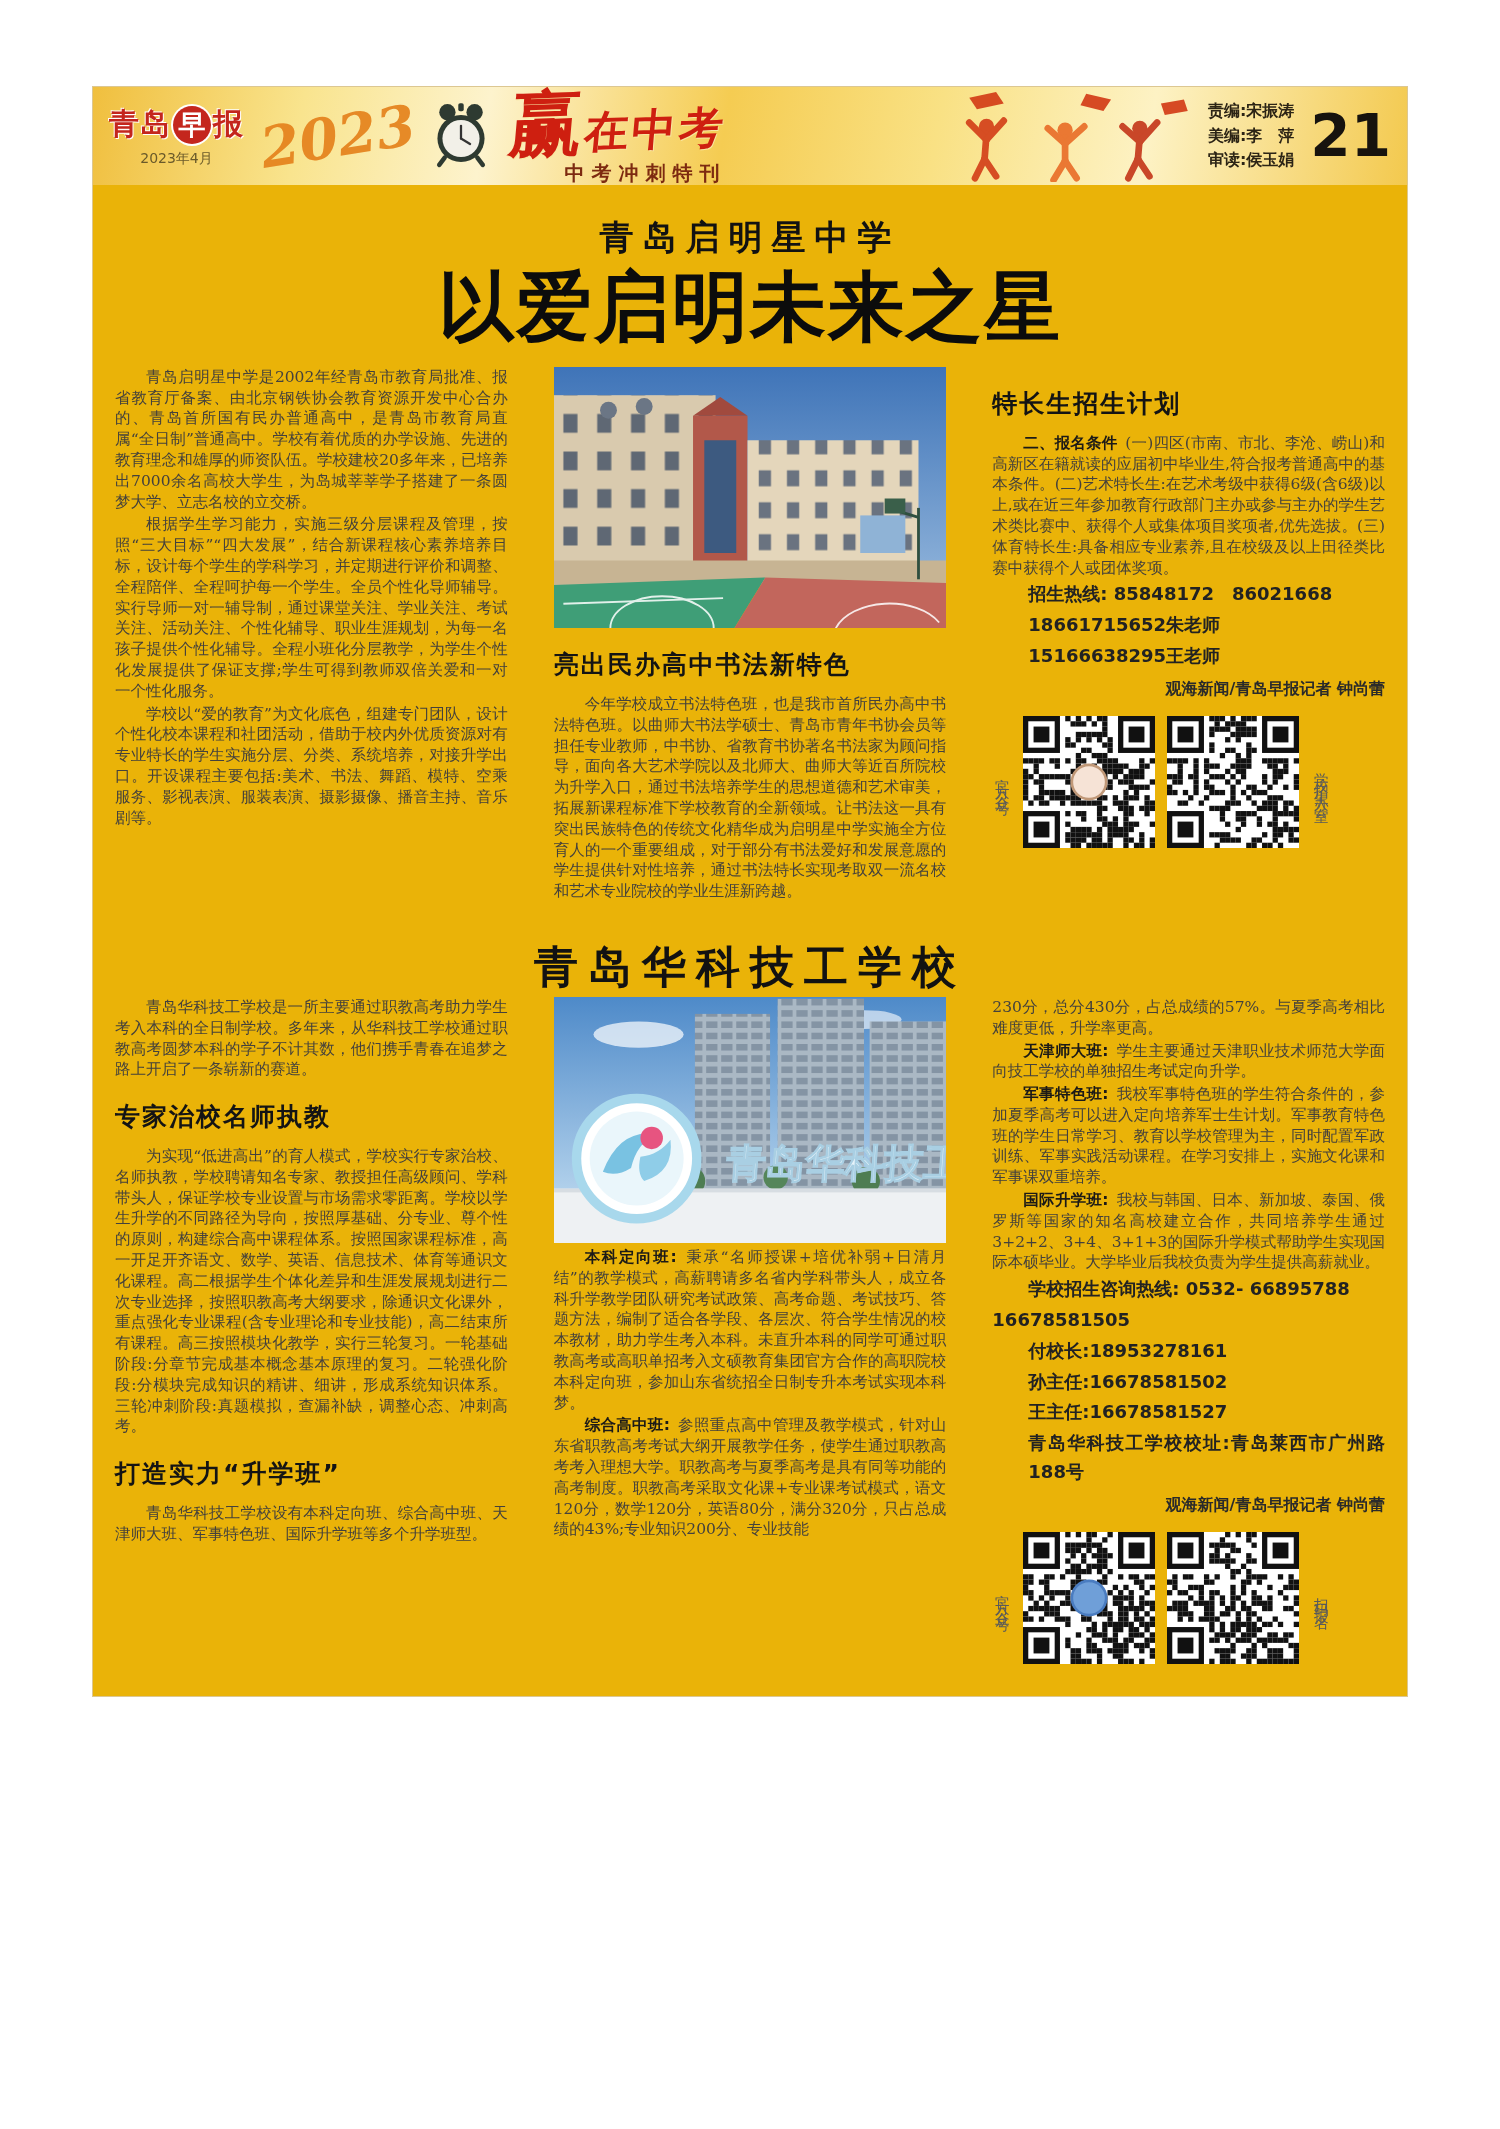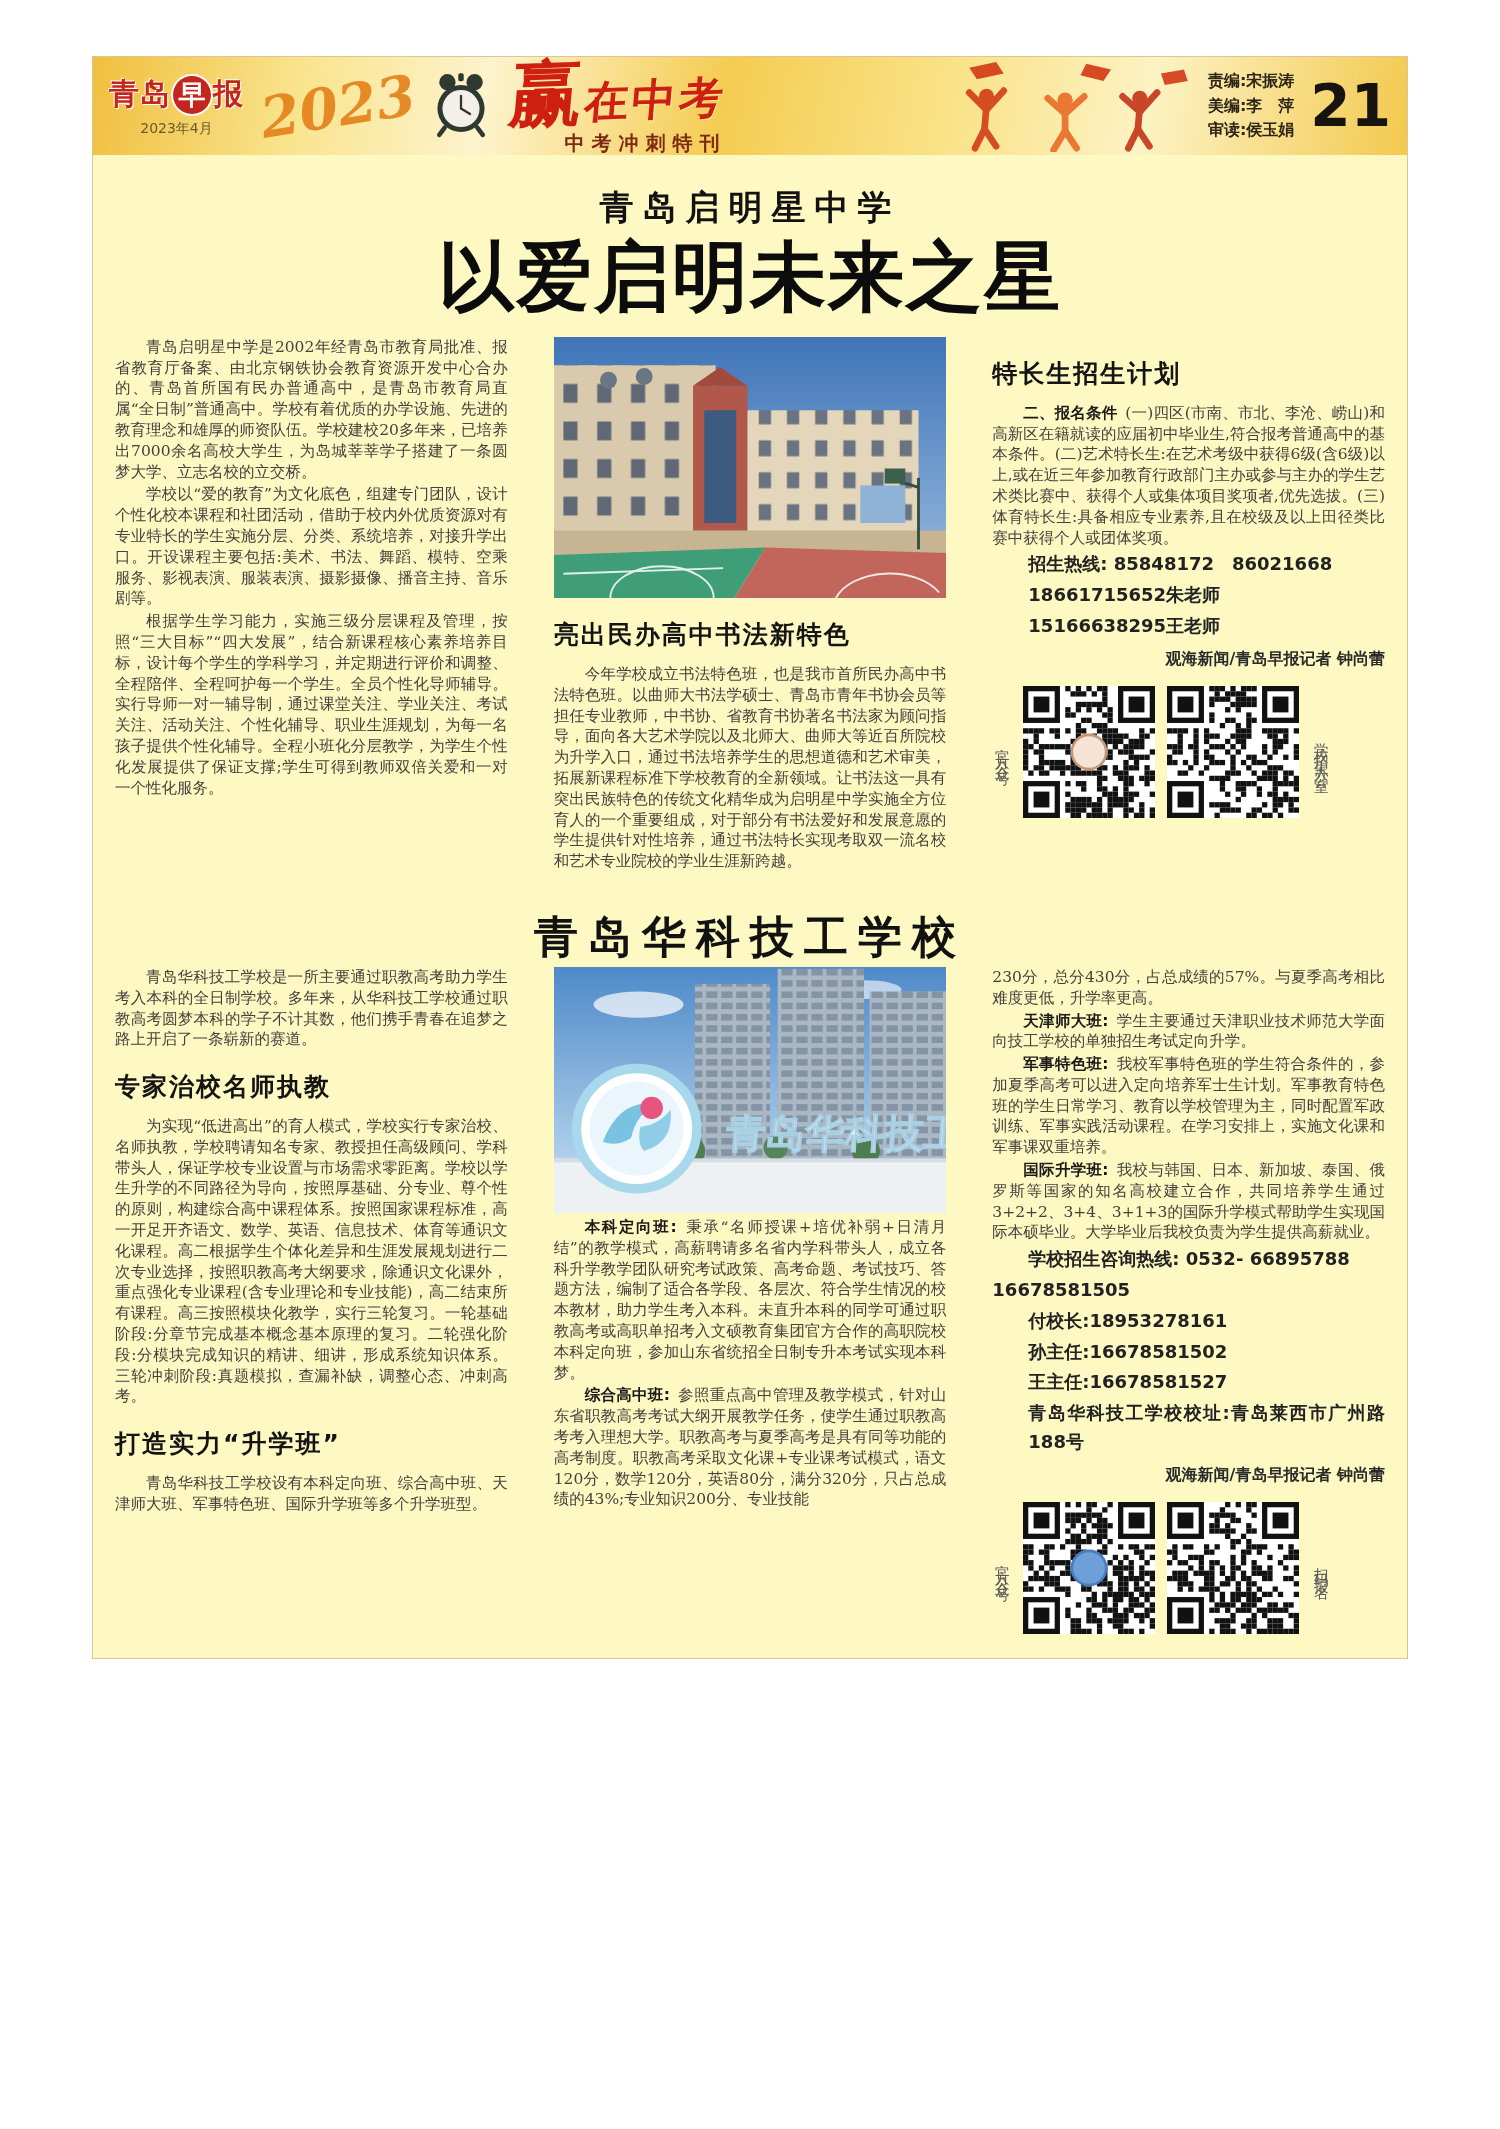--- a/index.html
+++ b/index.html
@@ -1,17 +1,17 @@
 <!DOCTYPE html>
 <html><head>
 <meta charset="utf-8">
 <style>
   html,body{margin:0;padding:0;background:#ffffff;}
   body{width:1500px;font-family:"DejaVu Serif","Liberation Serif",serif;color:#3d3d3d;}
-  .frame{width:1314px;margin:56px auto 0;border:1px solid #dcc792;padding-bottom:24px;background:#fef9c3;}
+  .frame{width:1314px;margin:86px auto 0;border:1px solid #dcc792;padding-bottom:32px;background:#eab308;}
 
   
   .banner{height:98px;display:flex;align-items:center;gap:16px;padding:0 16px;
     background:linear-gradient(100deg,#f0bf3e,#f9e48e 16%,#fdf3cd 30%,#f5cc52 48%,#f9e184 64%,#fdf2c4 80%,#f3c94e);
     overflow:hidden;position:relative;}
   .masthead{display:flex;flex-direction:column;align-items:center;flex:0 0 auto;}
   .m-logo{display:flex;align-items:center;font-family:"DejaVu Sans","Liberation Sans",sans-serif;font-weight:900;}
   .m-word{color:#c4261d;font-size:30px;text-shadow:1px 1px 0 #fff,-1px -1px 0 #fff;letter-spacing:1px;}
   .m-circle{width:38px;height:38px;border-radius:50%;background:#c4261d;color:#fff;display:flex;align-items:center;justify-content:center;font-size:27px;margin:0 2px;box-shadow:0 0 0 2px #fff;}
   .m-date{font-size:14px;color:#6a5a2a;margin-top:5px;font-family:"DejaVu Sans","Liberation Sans",sans-serif;}
@@ -127,22 +127,22 @@
 
   <div class="inner">
 
     <section>
       <div class="a-kicker k1">青岛启明星中学</div>
       <h1 class="a-headline h1a">以爱启明未来之星</h1>
       <div class="cols">
 
         <div>
           <p class="body">青岛启明星中学是2002年经青岛市教育局批准、报省教育厅备案、由北京钢铁协会教育资源开发中心合办的、青岛首所国有民办普通高中，是青岛市教育局直属“全日制”普通高中。学校有着优质的办学设施、先进的教育理念和雄厚的师资队伍。学校建校20多年来，已培养出7000余名高校大学生，为岛城莘莘学子搭建了一条圆梦大学、立志名校的立交桥。</p>
+          <p class="body">根据学生学习能力，实施三级分层课程及管理，按照“三大目标”“四大发展”，结合新课程核心素养培养目标，设计每个学生的学科学习，并定期进行评价和调整、全程陪伴、全程呵护每一个学生。全员个性化导师辅导。实行导师一对一辅导制，通过课堂关注、学业关注、考试关注、活动关注、个性化辅导、职业生涯规划，为每一名孩子提供个性化辅导。全程小班化分层教学，为学生个性化发展提供了保证支撑;学生可得到教师双倍关爱和一对一个性化服务。</p>
           <p class="body">学校以“爱的教育”为文化底色，组建专门团队，设计个性化校本课程和社团活动，借助于校内外优质资源对有专业特长的学生实施分层、分类、系统培养，对接升学出口。开设课程主要包括:美术、书法、舞蹈、模特、空乘服务、影视表演、服装表演、摄影摄像、播音主持、音乐剧等。</p>
-          <p class="body">根据学生学习能力，实施三级分层课程及管理，按照“三大目标”“四大发展”，结合新课程核心素养培养目标，设计每个学生的学科学习，并定期进行评价和调整、全程陪伴、全程呵护每一个学生。全员个性化导师辅导。实行导师一对一辅导制，通过课堂关注、学业关注、考试关注、活动关注、个性化辅导、职业生涯规划，为每一名孩子提供个性化辅导。全程小班化分层教学，为学生个性化发展提供了保证支撑;学生可得到教师双倍关爱和一对一个性化服务。</p>
         </div>
 
         <div>
           <svg class="photo" viewBox="0 0 418 278" preserveAspectRatio="none">
             <defs>
               <linearGradient id="sky1" x1="0" y1="0" x2="0" y2="1">
                 <stop offset="0" stop-color="#3f74b8"></stop>
                   <stop offset="1" stop-color="#8fb3da"></stop>
               </linearGradient>
               <pattern id="w1" width="36" height="40" patternUnits="userSpaceOnUse">

